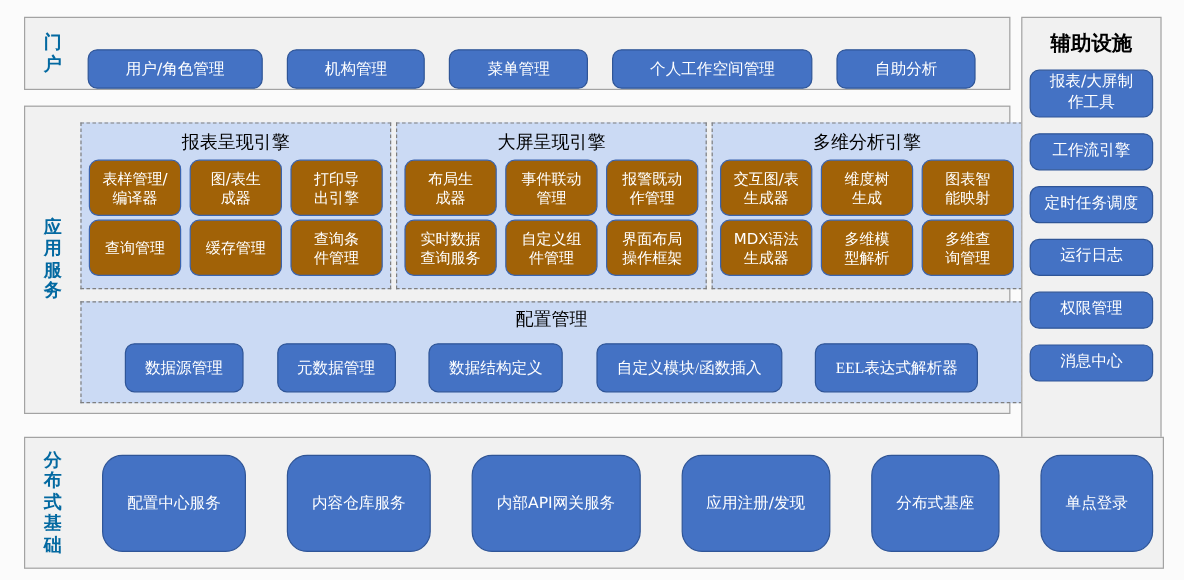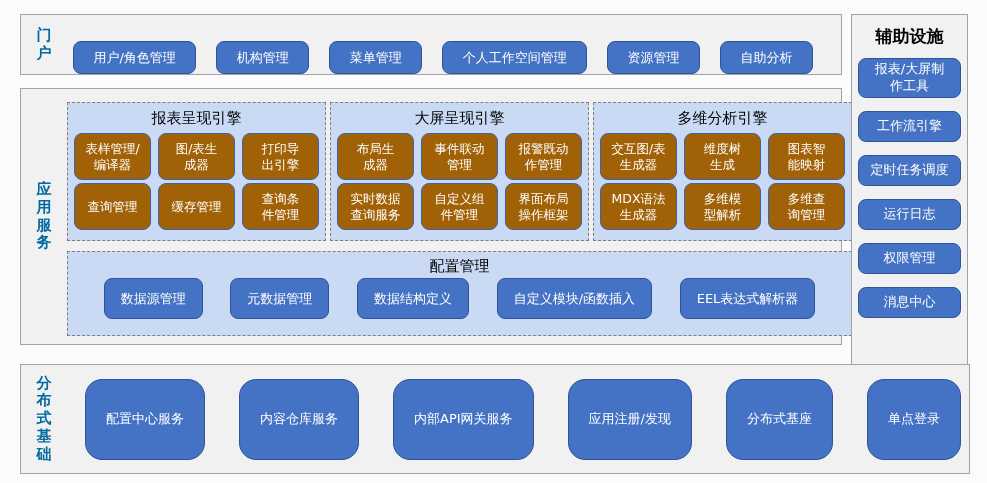--- a/index.html
+++ b/index.html
@@ -102,22 +102,23 @@
     background: #cbdaf4;
     border: 1px dashed #7f7f7f;
     height: 87px;
     padding: 4px 8px 8px 8px;
     display: flex;
     flex-direction: column;
   }
   .config-row {
     flex: 1;
     display: flex;
-    align-items: flex-start;
+    align-items: flex-end;
     justify-content: space-evenly;
+    font-family: Liberation Serif, serif;
   }
   .config-row .btn { height: 41px; padding: 0 16px; border-radius: 8px; }
 
   
   .aux-title {
     text-align: center;
     font-size: 17px;
     font-weight: bold;
     padding: 10px 0 6px 0;
     color: #000;
@@ -158,21 +159,20 @@
 
 <div class="section" id="portal">
   <div class="vlabel-col">
     <div class="vlabel">门户</div>
   </div>
   <div class="btn-row">
       <div class="btn">用户/角色管理</div>
       <div class="btn">机构管理</div>
       <div class="btn">菜单管理</div>
       <div class="btn">个人工作空间管理</div>
-      <div class="btn">资源管理</div>
       <div class="btn">自助分析</div>
     </div>
 </div>
 
 <div class="section" id="appsvc">
   <div class="vlabel-col">
     <div class="vlabel">应用服务</div>
   </div>
   <div class="app-content">
     <div class="engines-row">

